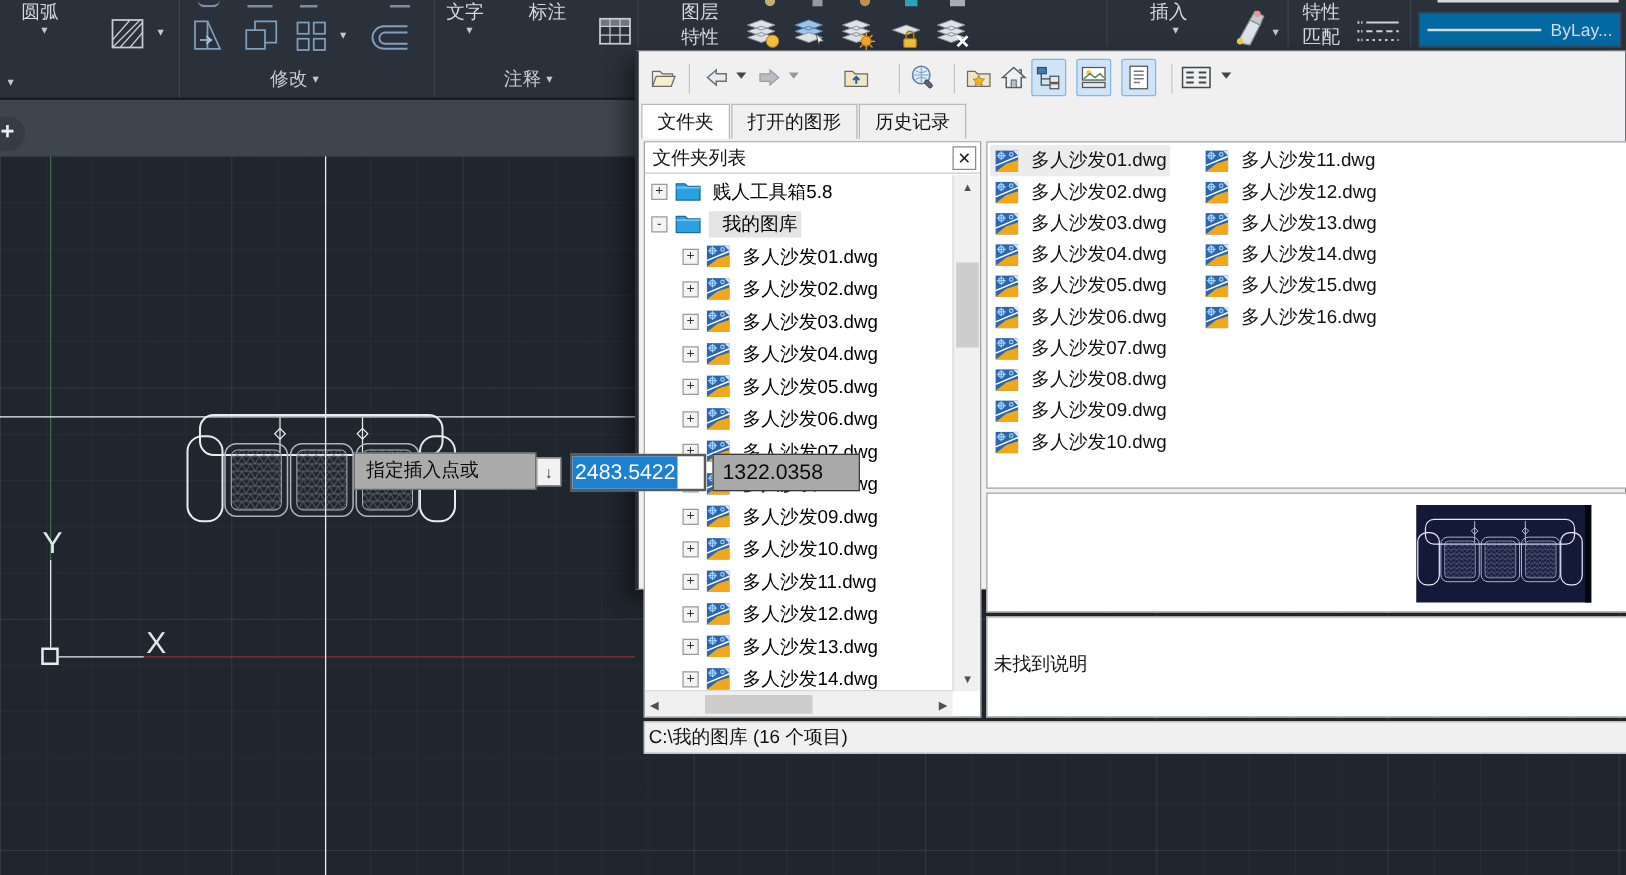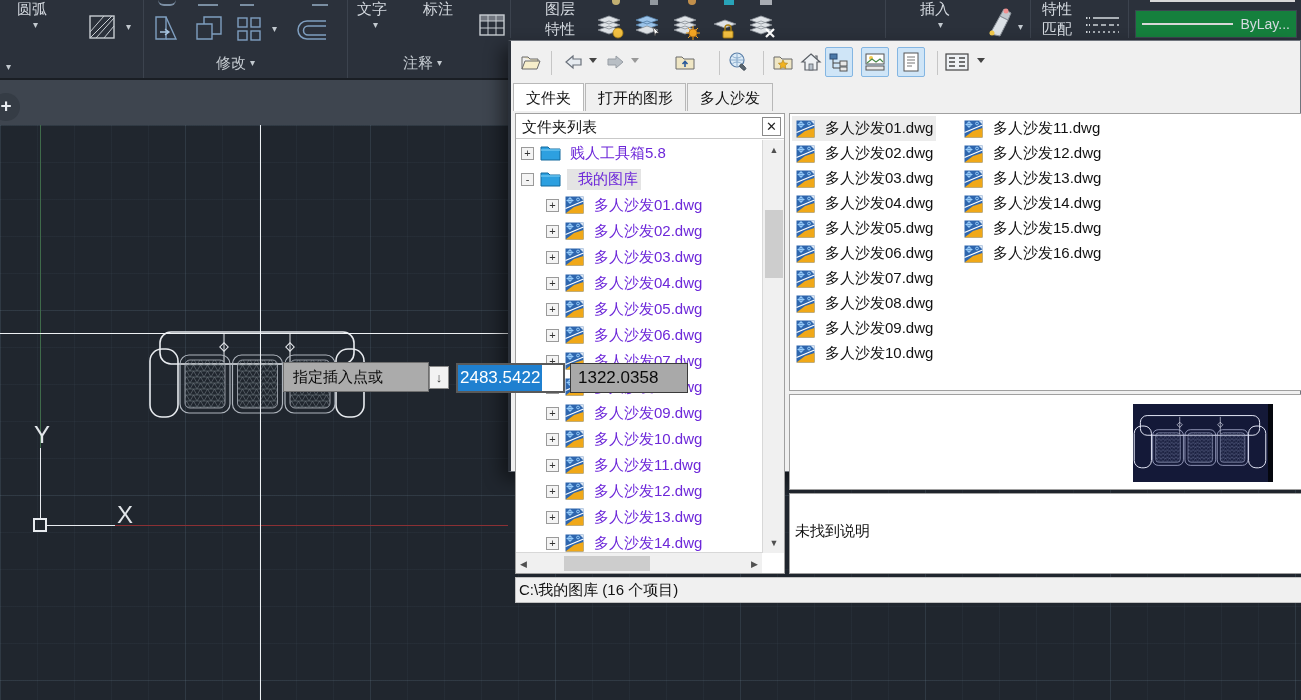--- a/index.html
+++ b/index.html
@@ -53,21 +53,21 @@
   
   #treepanel{position:absolute;left:4px;top:72px;width:270px;height:461px;background:#ffffff;border:1px solid #a0a0a0;}
   #treehdr{position:absolute;left:0;top:0;width:100%;height:25px;border-bottom:1px solid #c9c9c9;background:#fff;font-size:15px;color:#111;line-height:25px;padding-left:6px;}
   #treeclose{position:absolute;right:3px;top:3px;width:19px;height:19px;border:1px solid #8a8a8a;background:#fff;color:#222;font-size:13px;text-align:center;line-height:17px;}
   #tree-list{position:absolute;left:0;top:26px;width:246px;height:412px;overflow:hidden;}
   .tree-row{height:26px;display:flex;align-items:center;white-space:nowrap;}
   .tree-row.lvl0{padding-left:5px;}
   .tree-row.lvl1{padding-left:30px;}
   .expand{width:13px;height:13px;border:1px solid #9a9a9a;background:#f4f4f4;color:#333;font-size:11px;line-height:11px;text-align:center;flex:0 0 13px;margin-right:6px;}
   .ficon{flex:0 0 20px;height:18px;margin-right:6px;display:inline-flex;}
-  .tlabel{font-size:15px;color:#6d28d9;padding:1px 3px;}
+  .tlabel{font-size:15px;color:#000000;padding:1px 3px;}
   .tree-row.sel .tlabel{background:#e4e4e4;padding-left:11px;}
   
   .vsb{position:absolute;right:0;top:26px;width:22px;height:413px;background:#f0f0f0;border-left:1px solid #d8d8d8;}
   .hsb{position:absolute;left:0;bottom:0;width:246px;height:21px;background:#f0f0f0;border-top:1px solid #d8d8d8;}
   .sbarrow{position:absolute;color:#505050;font-size:9px;text-align:center;}
   .vthumb{position:absolute;left:2px;top:70px;width:18px;height:68px;background:#cdcdcd;}
   .hthumb{position:absolute;left:48px;top:3px;width:86px;height:15px;background:#cdcdcd;}
   
   #filespanel{position:absolute;left:278px;top:72px;width:513px;height:278px;background:#ffffff;border:1px solid #a0a0a0;overflow:hidden;}
   .fcol{position:absolute;top:2px;}
@@ -218,21 +218,21 @@
     <div class="rlabel" style="left:1042px;top:20px">匹配</div>
     <span class="ricon" style="left:1084px;top:12px">
       <svg width="38" height="28" viewBox="0 0 38 28">
           <path d="M2,6 h4 M2,13 h4 M2,20 h4" stroke="#ccd1d6" stroke-width="2" stroke-dasharray="1.5,1.5"></path>
           <path d="M9,6 h26" stroke="#ccd1d6" stroke-width="1.6"></path>
           <path d="M9,13 h26" stroke="#ccd1d6" stroke-width="1.6" stroke-dasharray="5,3"></path>
           <path d="M9,20 h26" stroke="#ccd1d6" stroke-width="1.6" stroke-dasharray="2,3"></path>
         </svg>
     </span>
     <div style="position:absolute;left:1150px;top:0;width:145px;height:2px;background:#d8d8d8"></div>
-    <div style="position:absolute;left:1135px;top:10px;width:162px;height:28px;background:#15803d;border:1px solid #3c4550;display:flex;align-items:center;padding:12px 6px">
+    <div style="position:absolute;left:1135px;top:10px;width:162px;height:28px;background:#0369a1;border:1px solid #3c4550;display:flex;align-items:center;padding:12px 6px">
       <div style="flex:1;height:2px;background:#d8d8d8;margin-right:7px"></div>
       <span style="color:#d5dae0;font-size:14px">ByLay...</span>
     </div>
   </div>
 
   <div id="tabbar">
     <div id="newtab">+</div>
   </div>
 
   <div id="canvas">
@@ -348,21 +348,21 @@
             <rect x="1" y="2" width="22" height="16" fill="#eef1f4" stroke="#444" stroke-width="1.2"></rect>
             <path d="M4,6 h6 M4,10 h6 M4,14 h6 M14,6 h6 M14,10 h6 M14,14 h6" stroke="#444" stroke-width="1.6"></path>
           </svg>
       </div>
       <div class="tcarat" style="left:466px"></div>
     </div>
 
     <div id="dctabs">
       <div class="dctab active">文件夹</div>
       <div class="dctab">打开的图形</div>
-      <div class="dctab">多人沙发</div>
+      <div class="dctab">历史记录</div>
     </div>
 
     <div id="treepanel">
       <div id="treehdr">
         <span>文件夹列表</span>
         <div id="treeclose">✕</div>
       </div>
       <div id="tree-list">
           <div class="tree-row lvl0">
             <span class="expand">+</span>

